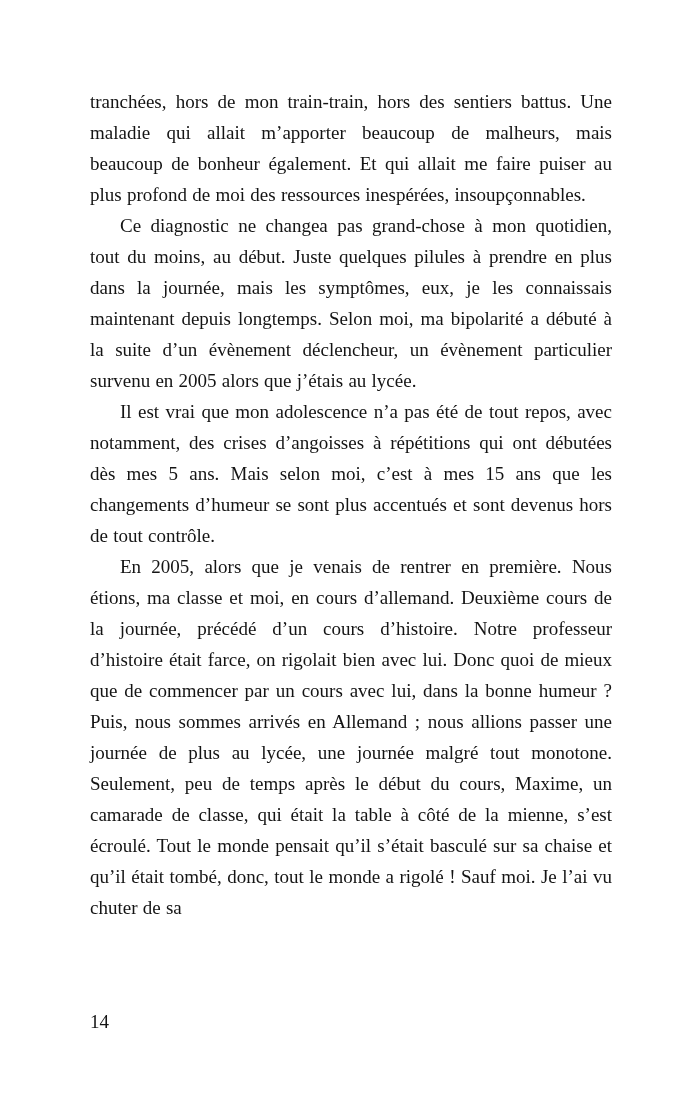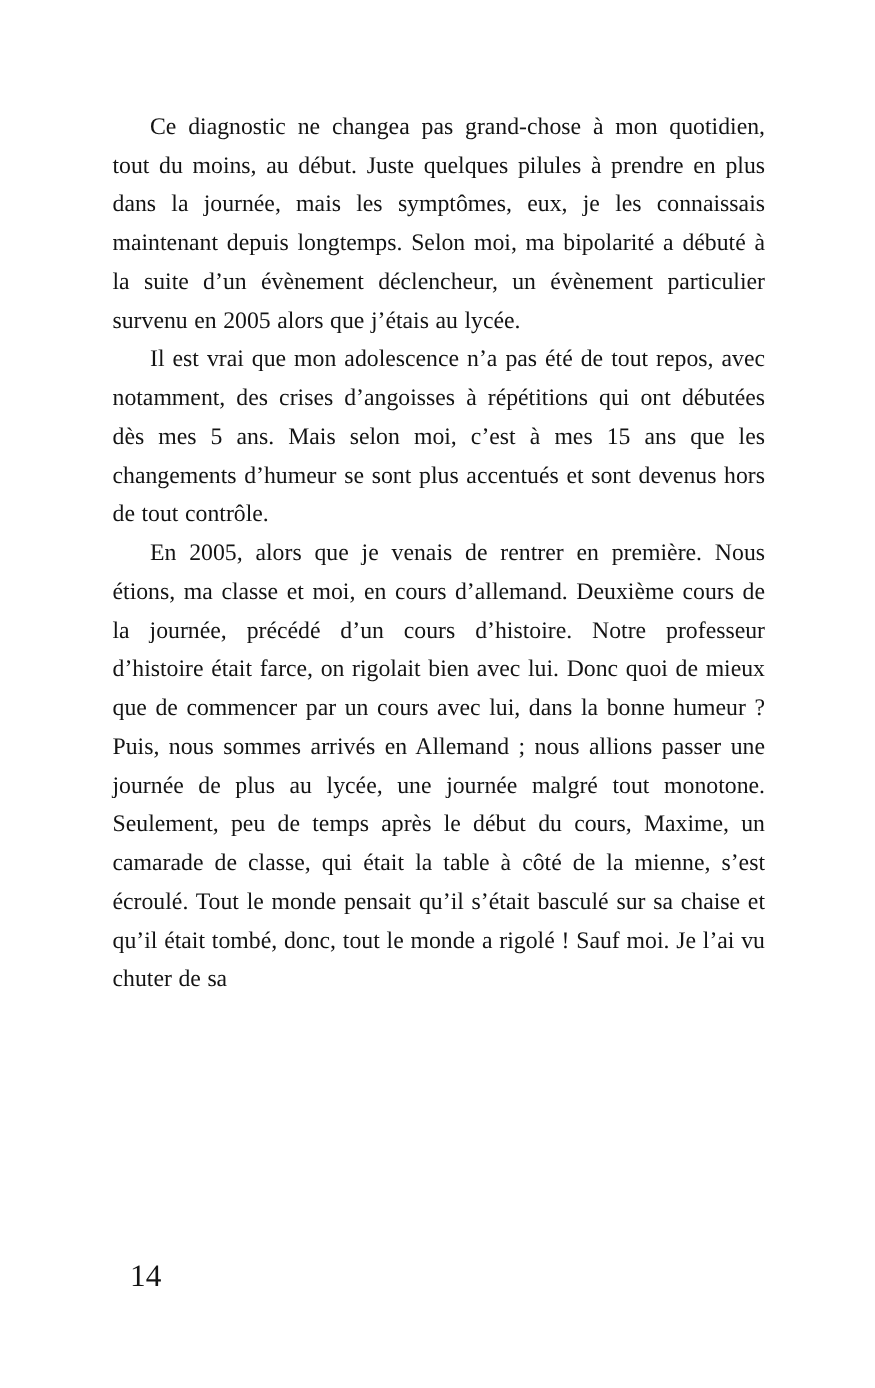--- a/index.html
+++ b/index.html
@@ -30,28 +30,28 @@
     text-indent: 30px;
     word-spacing: 0.5px;
   }
   .text-block p.continuation {
     text-indent: 0;
   }
   .page-number {
     position: absolute;
     left: 90px;
     top: 1010px;
-    font-size: 25px;
+    font-size: 19px;
     line-height: 24px;
-    margin-left: 14px;
   }
 </style>
 </head>
 <body>
 
 <div class="page">
   <div class="text-block">
+    <p class="continuation">tranchées, hors de mon train-train, hors des sentiers battus. Une maladie qui allait m’apporter beaucoup de malheurs, mais beaucoup de bonheur également. Et qui allait me faire puiser au plus profond de moi des ressources inespérées, insoupçonnables.</p>
     <p>Ce diagnostic ne changea pas grand-chose à mon quotidien, tout du moins, au début. Juste quelques pilules à prendre en plus dans la journée, mais les symptômes, eux, je les connaissais maintenant depuis longtemps. Selon moi, ma bipolarité a débuté à la suite d’un évènement déclencheur, un évènement particulier survenu en 2005 alors que j’étais au lycée.</p>
     <p>Il est vrai que mon adolescence n’a pas été de tout repos, avec notamment, des crises d’angoisses à répétitions qui ont débutées dès mes 5 ans. Mais selon moi, c’est à mes 15 ans que les changements d’humeur se sont plus accentués et sont devenus hors de tout contrôle.</p>
     <p>En 2005, alors que je venais de rentrer en première. Nous étions, ma classe et moi, en cours d’allemand. Deuxième cours de la journée, précédé d’un cours d’histoire. Notre professeur d’histoire était farce, on rigolait bien avec lui. Donc quoi de mieux que de commencer par un cours avec lui, dans la bonne humeur ? Puis, nous sommes arrivés en Allemand ; nous allions passer une journée de plus au lycée, une journée malgré tout monotone. Seulement, peu de temps après le début du cours, Maxime, un camarade de classe, qui était la table à côté de la mienne, s’est écroulé. Tout le monde pensait qu’il s’était basculé sur sa chaise et qu’il était tombé, donc, tout le monde a rigolé ! Sauf moi. Je l’ai vu chuter de sa</p>
   </div>
   <div class="page-number">14</div>
 </div>
 
 </body></html>

